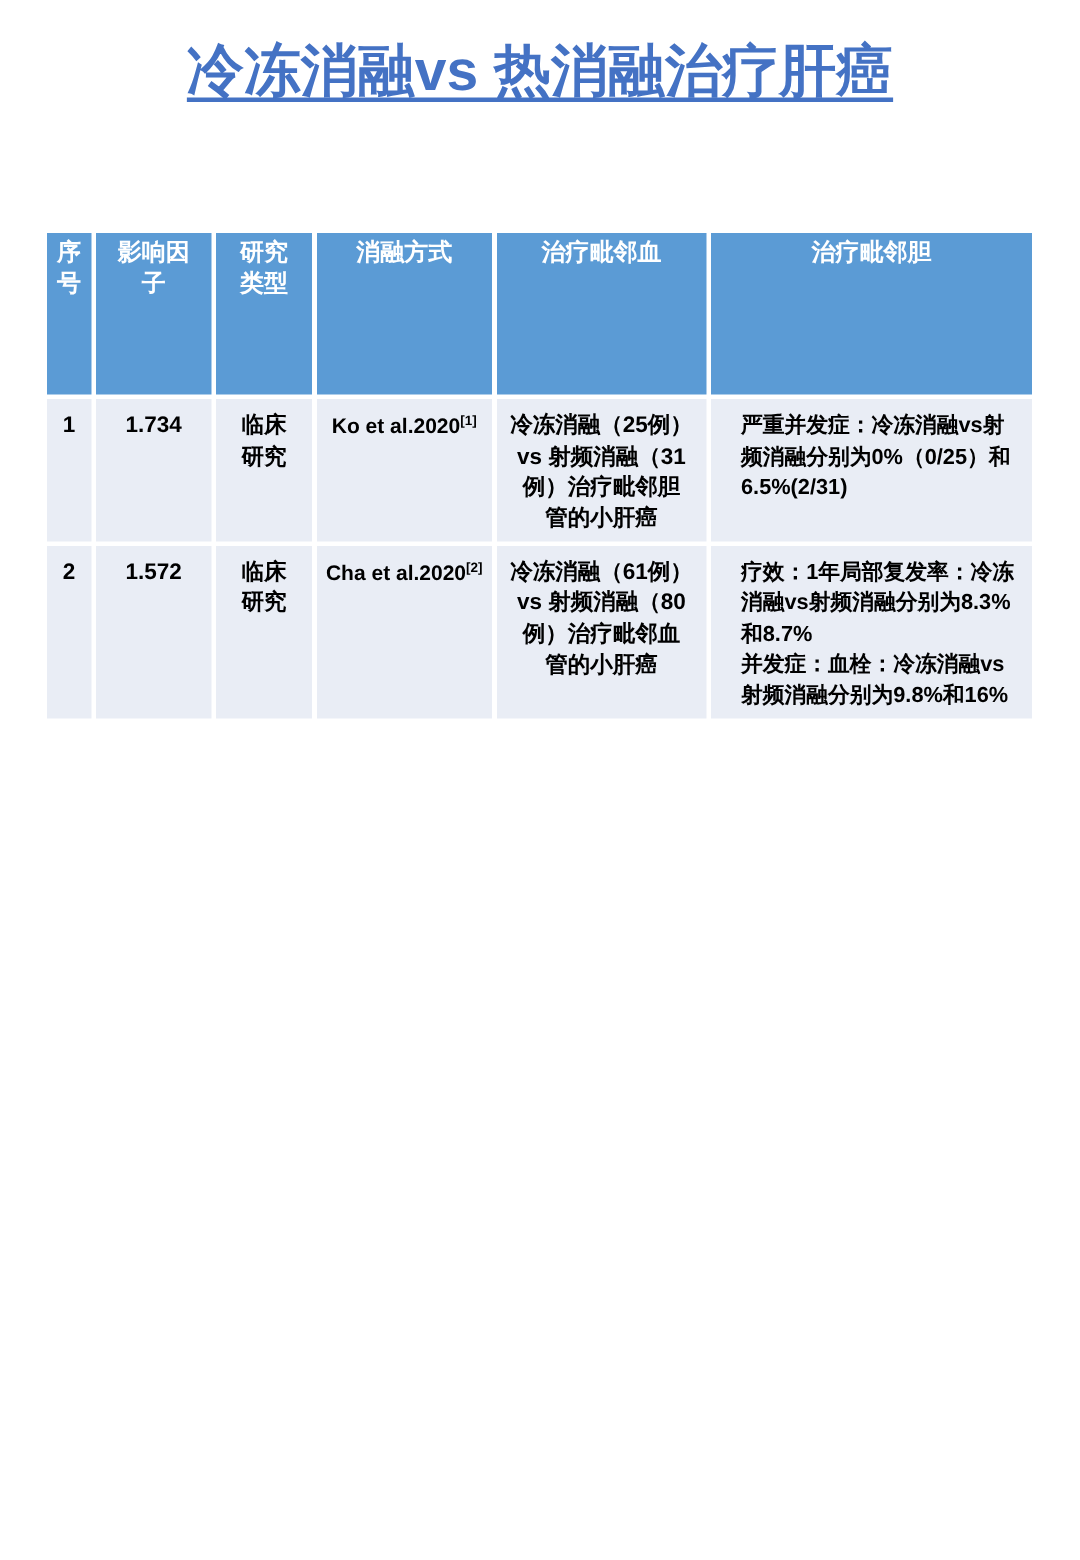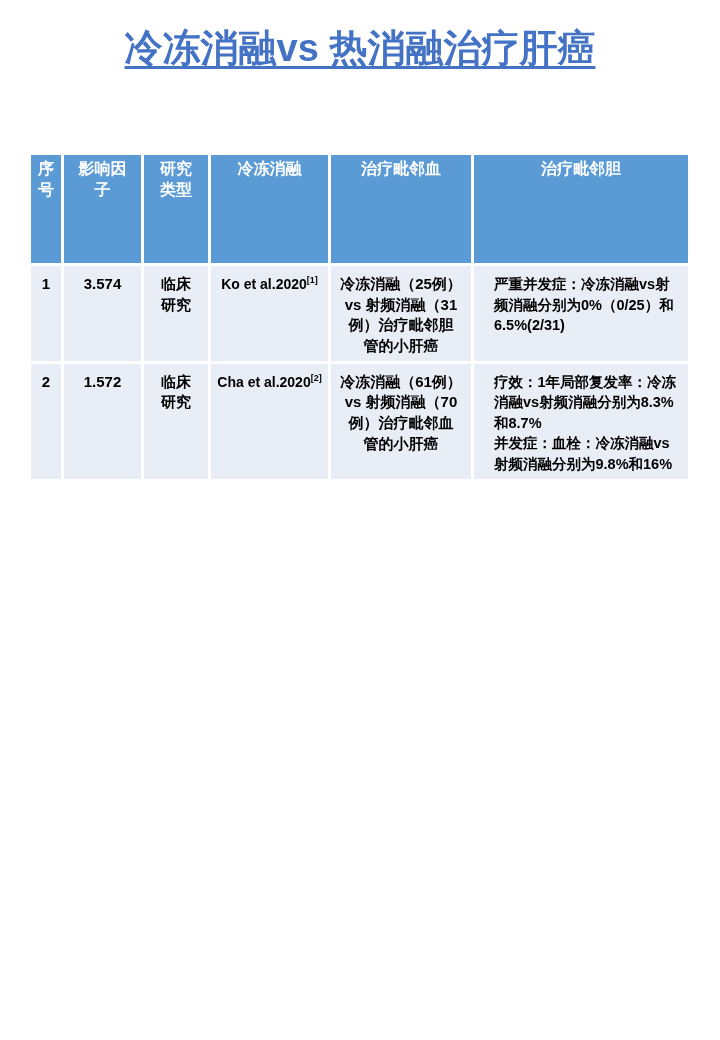--- a/index.html
+++ b/index.html
@@ -163,46 +163,46 @@
       <col style="width:217px">
     </colgroup>
     <thead>
       <tr>
         <th>序
 号</th>
         <th>影响因
 子</th>
         <th>研究
 类型</th>
-        <th>冷冻消融</th>
+        <th>消融方式</th>
         <th>治疗毗邻血</th>
         <th>治疗毗邻胆</th>
       </tr>
     </thead>
     <tbody>
       <tr class="row-1">
         <td class="cell-no">1</td>
-        <td class="cell-if">3.574</td>
+        <td class="cell-if">1.734</td>
         <td class="cell-type">临床
 研究</td>
         <td class="cell-ref"><span>Ko et al.2020</span><sup>[1]</sup></td>
         <td class="cell-method">冷冻消融（25例）
 vs 射频消融（31
 例）治疗毗邻胆
 管的小肝癌</td>
         <td class="cell-results">严重并发症：冷冻消融vs射频消融分别为0%（0/25）和6.5%(2/31)</td>
       </tr>
       <tr class="row-2">
         <td class="cell-no">2</td>
         <td class="cell-if">1.572</td>
         <td class="cell-type">临床
 研究</td>
         <td class="cell-ref"><span>Cha et al.2020</span><sup>[2]</sup></td>
         <td class="cell-method">冷冻消融（61例）
-vs 射频消融（70
+vs 射频消融（80
 例）治疗毗邻血
 管的小肝癌</td>
         <td class="cell-results">疗效：1年局部复发率：冷冻消融vs射频消融分别为8.3%和8.7%
 并发症：血栓：冷冻消融vs射频消融分别为9.8%和16%</td>
       </tr>
     </tbody>
   </table>
 
   <div class="footnotes">
     <p>[1] Ko SE, Lee MW, Rhim H, Kang TW, Song KD, Cha DI, Lim HK. Comparison of procedure-related complications between percutaneous cryoablation and radiofrequency ablation for treating periductal hepatocellular carcinoma. Int J Hyperthermia. 2020 Nov 17;37(1):1354-1361.</p>

